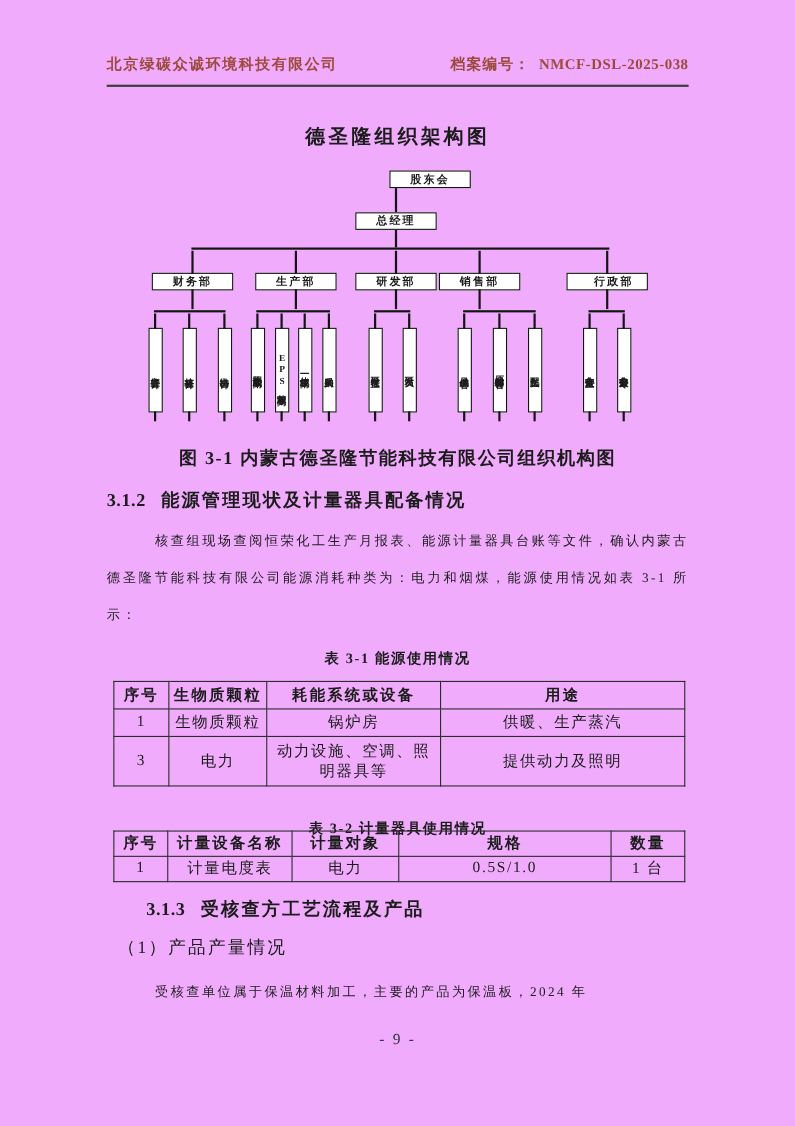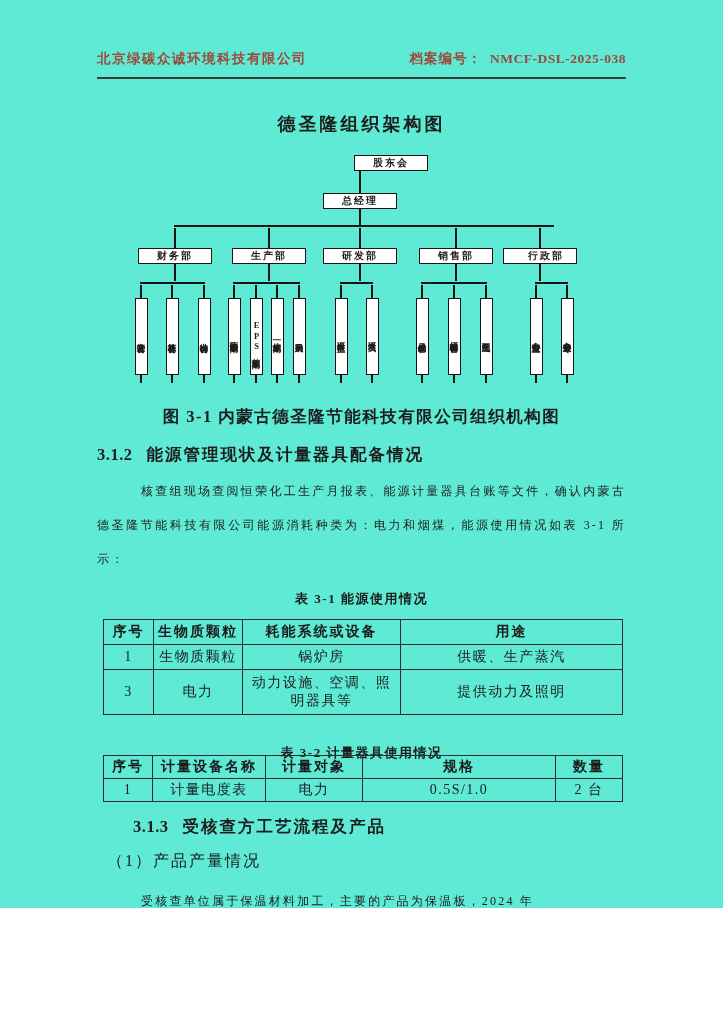--- a/index.html
+++ b/index.html
@@ -1,18 +1,18 @@
 <!DOCTYPE html>
 <html><head>
 <meta charset="utf-8">
 <style>
   * { margin:0; padding:0; box-sizing:border-box; }
   html,body { background:#ffffff; }
   body { font-family:"Liberation Serif","DejaVu Serif",serif; color:#1c1c1c; }
-  .page { position:relative; width:723px; height:908px; background:#5eead4; overflow:hidden; }
+  .page { position:relative; width:723px; height:1024px; background:#f0abfc; overflow:hidden; }
 
   
   .hdr { position:absolute; top:50px; left:97px; width:529px; display:flex; justify-content:space-between; align-items:baseline;
          color:#9b4a3c; font-weight:bold; font-size:13.5px; letter-spacing:1.5px; }
   .hdr .right { letter-spacing:1px; }
   .hdr .right .no { margin-left:8px; letter-spacing:0.5px; }
   .hdr-rule { position:absolute; top:77px; left:97px; width:529px; height:1.5px; background:#3c3c3c; }
 
   
   .org-title { position:absolute; top:112px; left:97px; width:529px; text-align:center;
@@ -83,22 +83,22 @@
     <div class="nbox" style="left:226px; top:10px;margin-left:31px;">股东会</div>
     <div class="ln" style="left:262px; top:26px; height:22px;"></div>
     <div class="nbox" style="left:226px; top:48px;">总经理</div>
     <div class="ln" style="left:262px; top:64px; height:16px;"></div>
 
     <div class="lnh" style="left:77px; top:80px; width:380px;"></div>
 
     <div class="nbox dept" style="left:41px;  top:103px;">财务部</div>
     <div class="nbox dept" style="left:135px; top:103px;">生产部</div>
     <div class="nbox dept" style="left:226px; top:103px;">研发部</div>
-    <div class="nbox dept" style="left:322px; top:103px;">销售部</div>
-    <div class="nbox dept" style="left:406px; top:103px;padding-left:12px;">行政部</div>
+    <div class="nbox dept" style="left:302px; top:103px;">销售部</div>
+    <div class="nbox dept" style="left:418px; top:103px;padding-left:12px;">行政部</div>
 
     <div class="lnh" style="left:43px;  top:137px; width:65px;"></div>
     <div class="lnh" style="left:136px; top:137px; width:67px;"></div>
     <div class="lnh" style="left:243px; top:137px; width:33px;"></div>
     <div class="lnh" style="left:324px; top:137px; width:66px;"></div>
     <div class="lnh" style="left:438px; top:137px; width:33px;"></div>
 
     <div class="leaf" style="left:37.5px;">主管会计</div>
     <div class="leaf" style="left:68.5px;">核算会计</div>
     <div class="leaf" style="left:100.5px;">出纳会计</div>
@@ -172,21 +172,21 @@
       <th>计量设备名称</th>
       <th>计量对象</th>
       <th>规格</th>
       <th>数量</th>
     </tr>
     <tr class="r1">
       <td>1</td>
       <td>计量电度表</td>
       <td>电力</td>
       <td>0.5S/1.0</td>
-      <td>2 台</td>
+      <td>1 台</td>
     </tr>
   </tbody>
     </table>
 
   <div class="h2 s313">
     <span class="num">3.1.3</span><span>受核查方工艺流程及产品</span>
   </div>
 
   <div class="sub-head">（1）产品产量情况</div>
 

